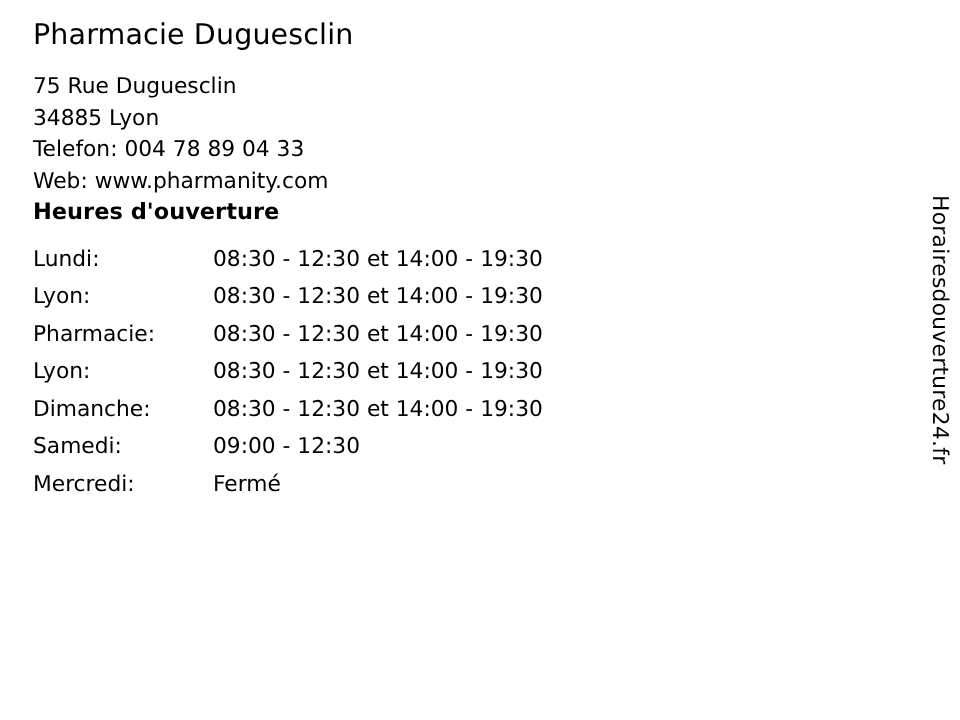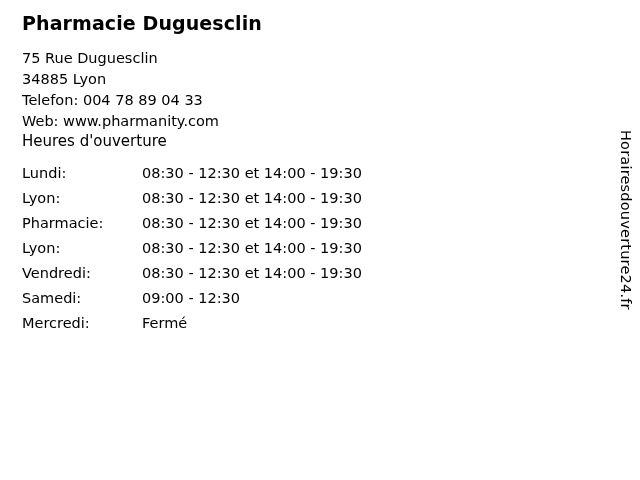--- a/index.html
+++ b/index.html
@@ -16,35 +16,35 @@
     overflow: hidden;
   }
   .page {
     position: absolute;
     left: 22px;
     top: 12px;
     width: 560px;
   }
   .title {
     font-size: 19px;
-    font-weight: bold;
+    font-weight: normal;
     letter-spacing: 0.1px;
     margin: 0 0 14px 0;
   }
   .addr-line {
     font-size: 14.5px;
     line-height: 21px;
     margin: 0;
     white-space: nowrap;
   }
   .addr-block {
   }
   .hours-title {
     font-size: 15px;
-    font-weight: normal;
+    font-weight: bold;
     margin: 0 0 14px 0;
   }
   table.hours {
     border-collapse: collapse;
     font-size: 14.5px;
   }
   table.hours td {
     padding: 0 0 6px 0;
     vertical-align: top;
     white-space: nowrap;
@@ -97,21 +97,21 @@
       </tr>
       <tr>
         <td class="day">Pharmacie:</td>
         <td class="time">08:30 - 12:30 et 14:00 - 19:30</td>
       </tr>
       <tr>
         <td class="day">Lyon:</td>
         <td class="time">08:30 - 12:30 et 14:00 - 19:30</td>
       </tr>
       <tr>
-        <td class="day">Vendredi:</td>
+        <td class="day">Dimanche:</td>
         <td class="time">08:30 - 12:30 et 14:00 - 19:30</td>
       </tr>
       <tr>
         <td class="day">Samedi:</td>
         <td class="time">09:00 - 12:30</td>
       </tr>
       <tr>
         <td class="day">Mercredi:</td>
         <td class="time">Fermé</td>
       </tr>

